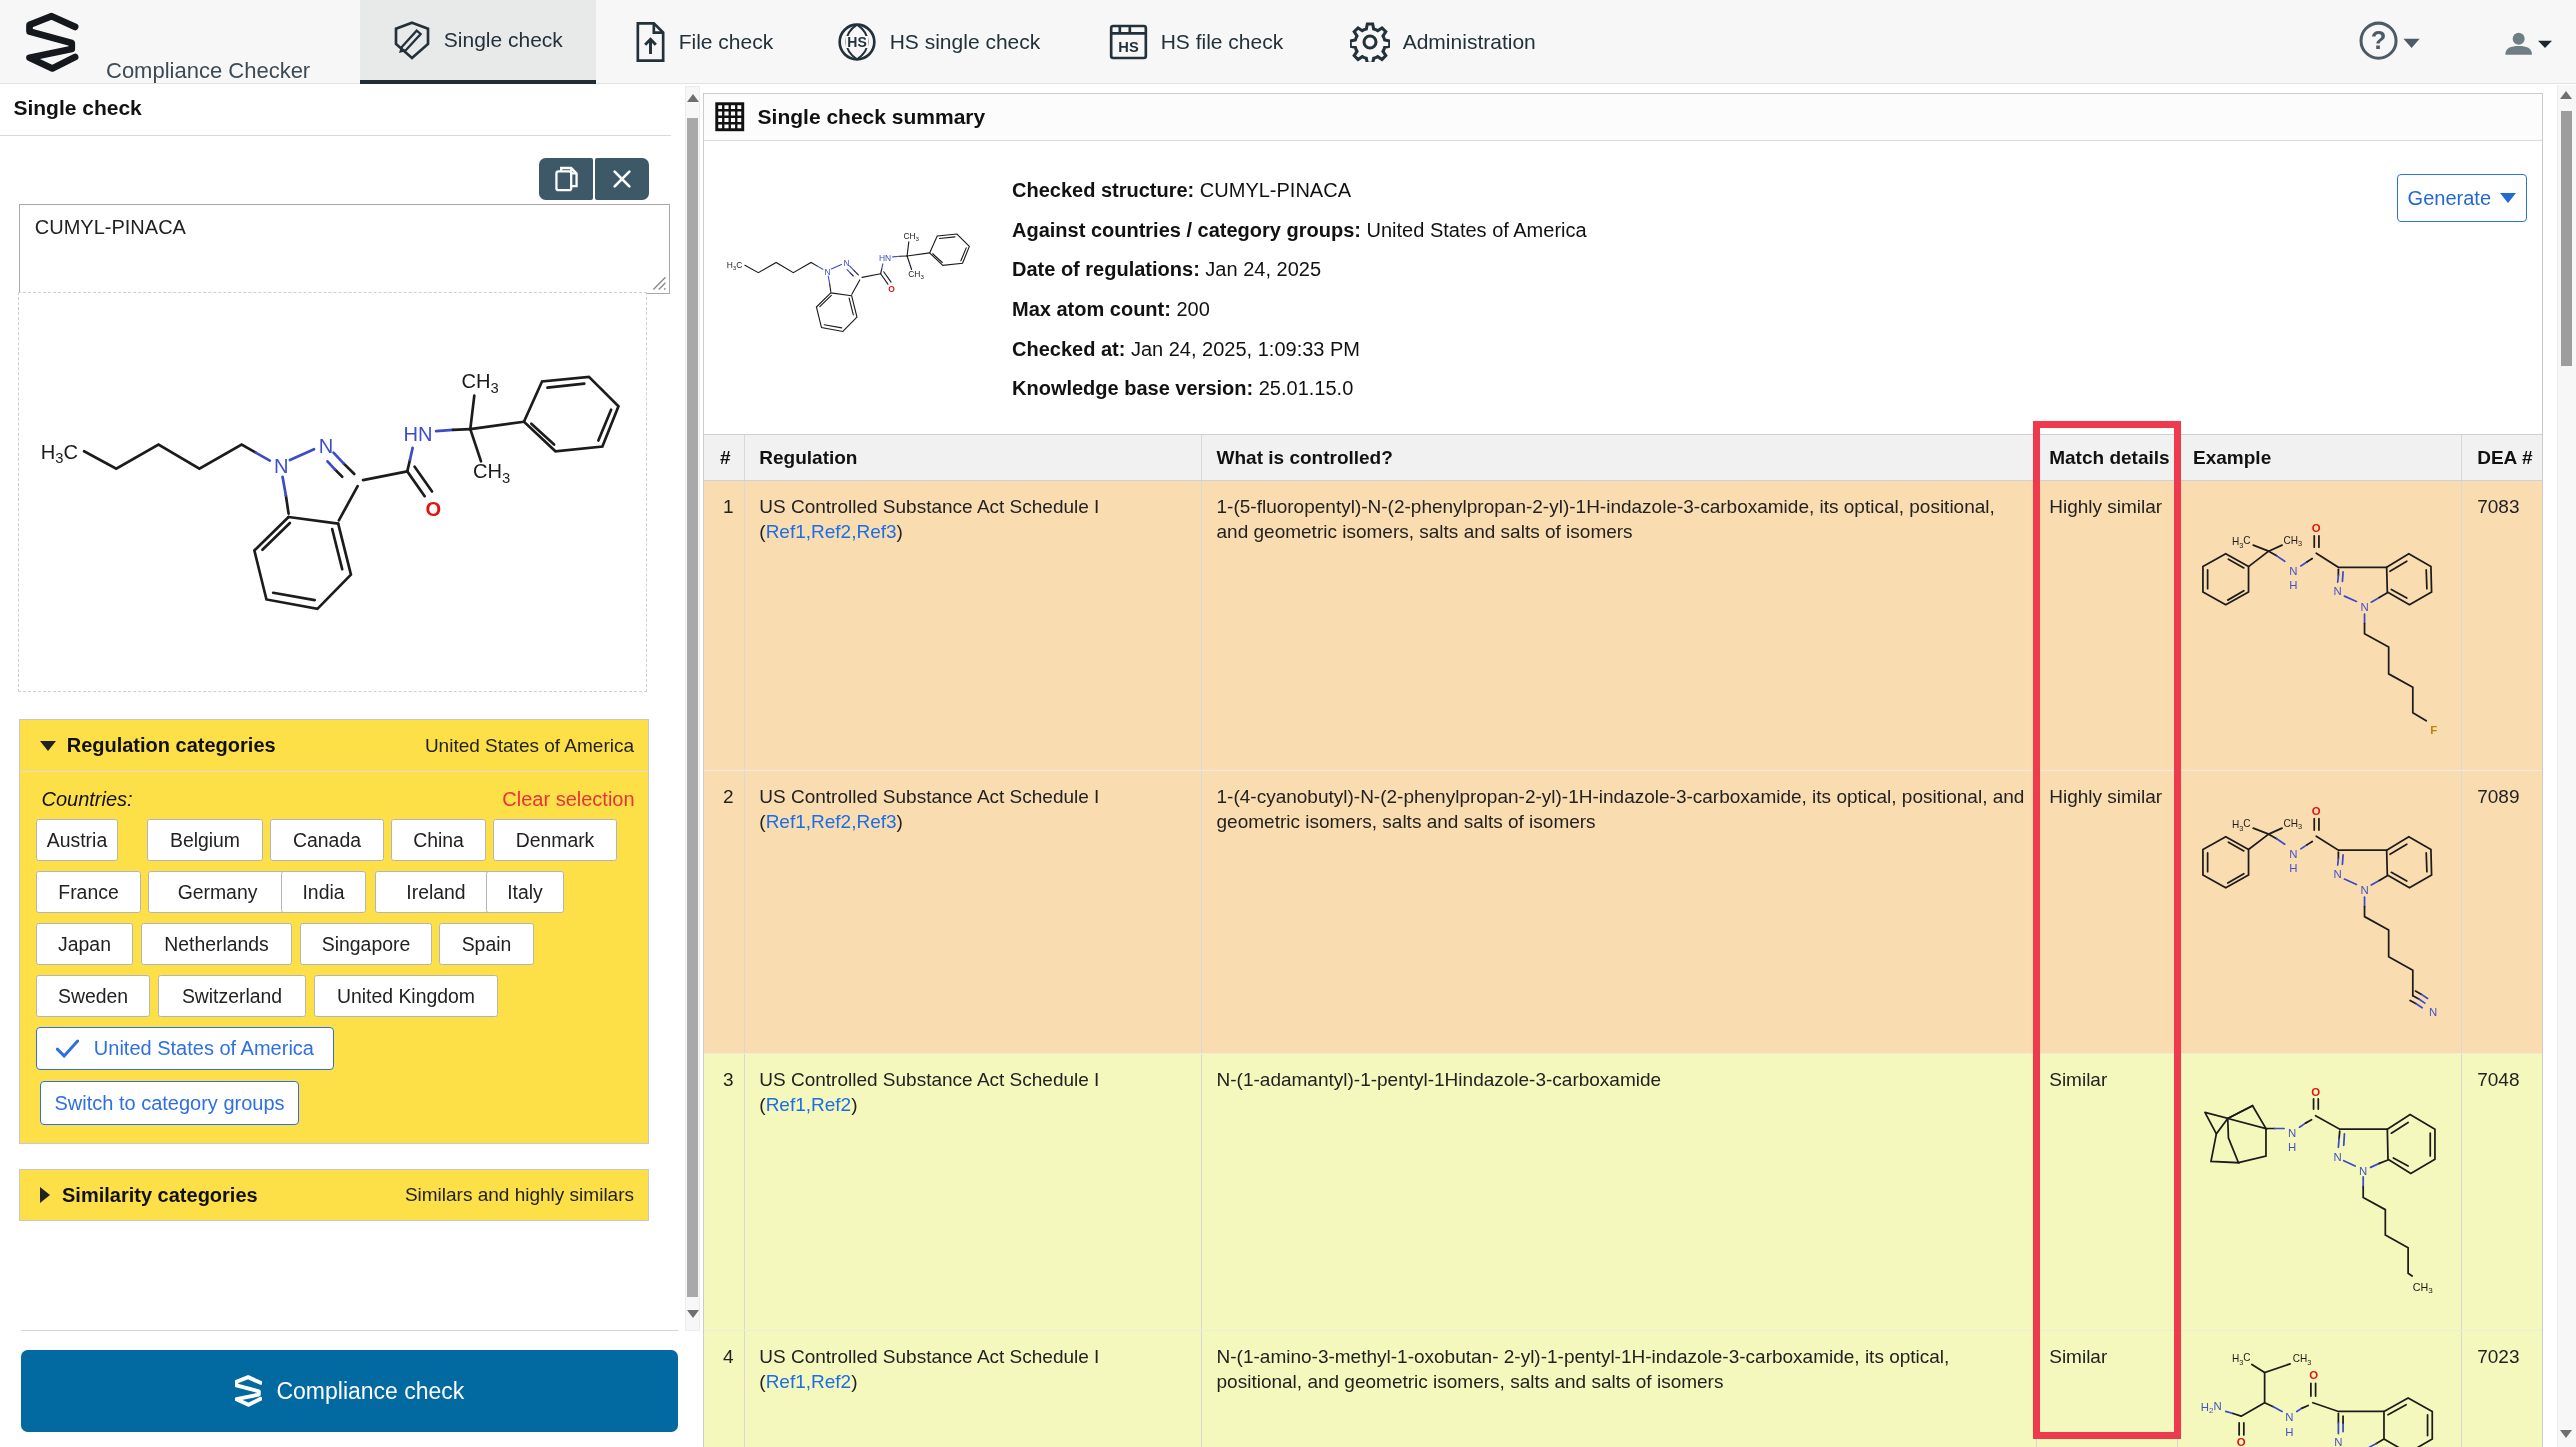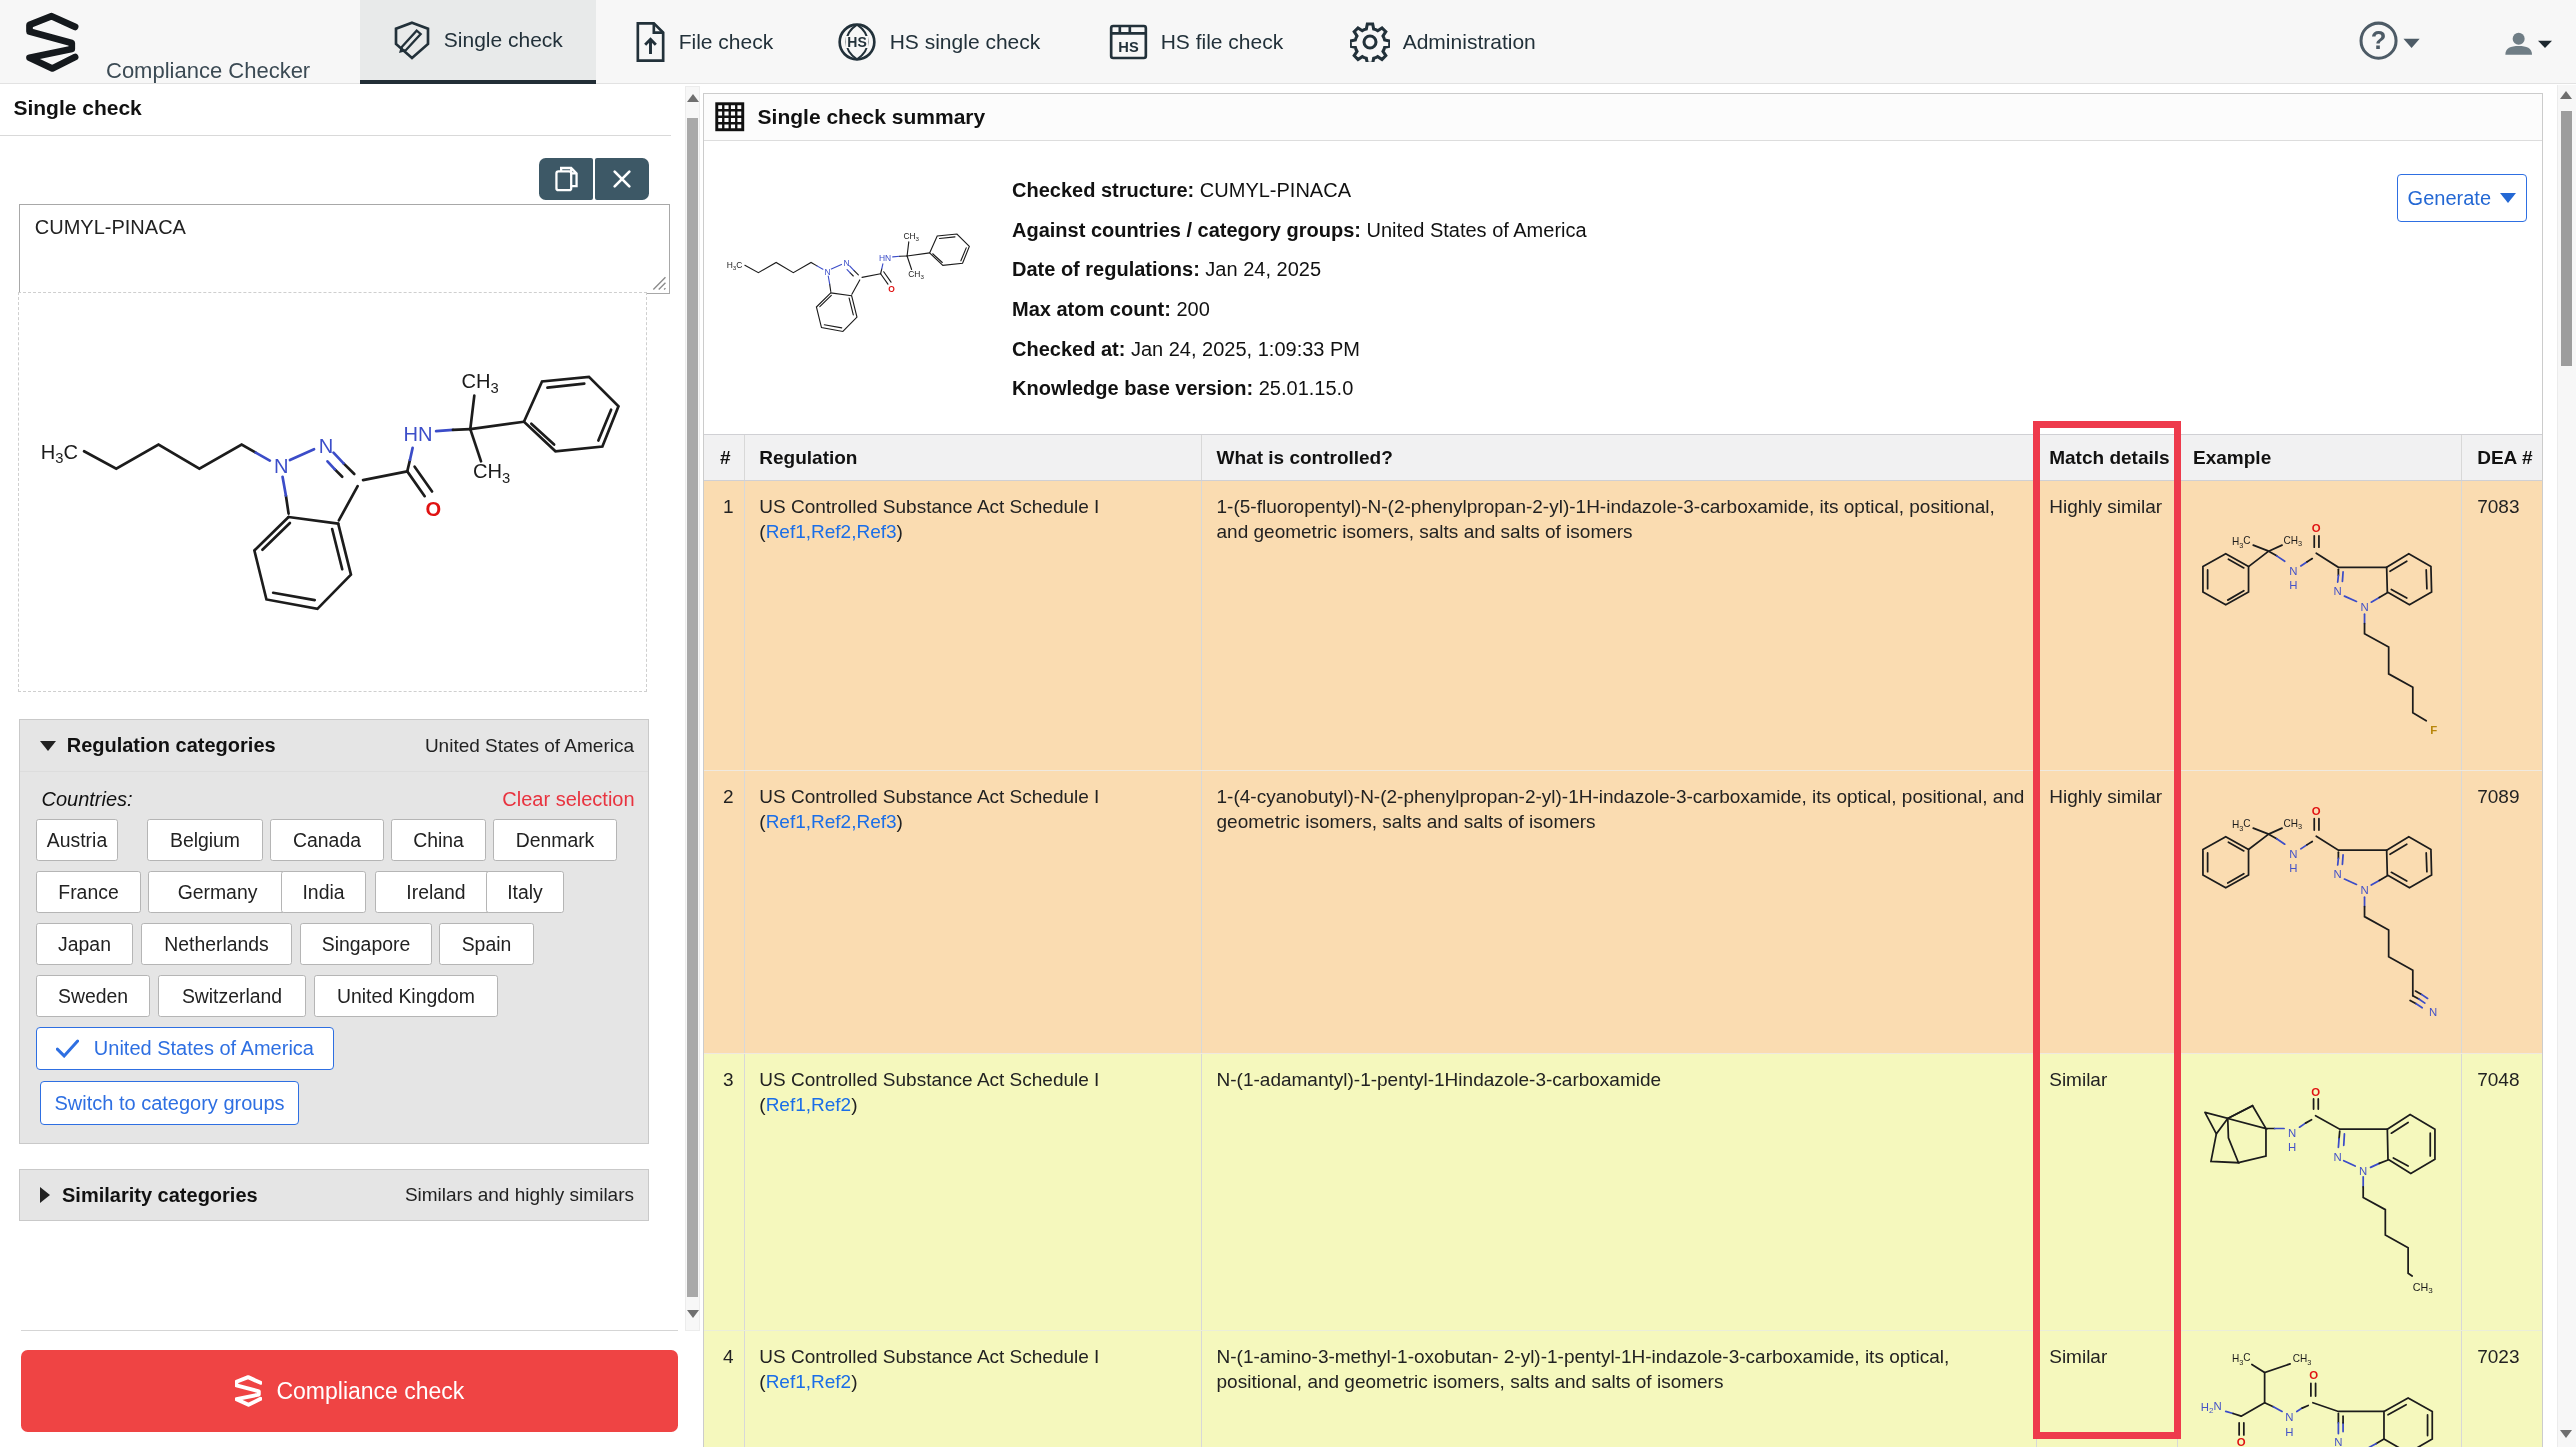--- a/index.html
+++ b/index.html
@@ -29,40 +29,40 @@
   #toolbar { position:absolute; left:539px; top:73px; width:110px; height:42px; }
   #toolbar .tb { position:absolute; top:0; height:42px; width:54px; background:#3d5866;
     display:flex; align-items:center; justify-content:center; }
   #toolbar .tb.l { left:0; border-radius:6.7px 2px 2px 6.7px; }
   #toolbar .tb.r { right:0; border-radius:2px 6.7px 6.7px 2px; }
   #ta { position:absolute; left:19px; top:119px; width:651px; height:90px; border:1.3px solid #a8a8a8;
     background:#fff; font-size:20px; color:#222; padding:10.7px 14.8px; }
   #ta svg { position:absolute; right:2px; bottom:2px; }
   #sketch { position:absolute; left:18px; top:207px; width:629px; height:400px;
     border:1.3px dashed #cfcfcf; background:#fff; }
-  .card { position:absolute; left:19px; width:630px; border:0.7px solid #c9c9c9; background:#e5e5e5; }
+  .card { position:absolute; left:19px; width:630px; border:0.7px solid #c9c9c9; background:#fde047; }
   .card .hdr { display:flex; align-items:center; padding:0 14px 0 20px; font-size:20px; }
   .card .hdr b { color:#111; }
   .card .hdr .right { margin-left:auto; font-size:19px; font-weight:normal; color:#222; }
   .tri-d { width:0; height:0; border-left:8px solid transparent; border-right:8px solid transparent;
     border-top:10px solid #222; margin-right:10.7px; }
   .tri-r { width:0; height:0; border-top:8px solid transparent; border-bottom:8px solid transparent;
     border-left:10px solid #222; margin-right:12px; }
   #regcard { top:634px; height:425px; }
   #regcard .hdr { height:52px; border-bottom:0.7px solid #ddd; }
   #countries-lbl { position:absolute; left:21.5px; top:68px; font-style:italic; font-size:20px; color:#111; }
   #clearsel { position:absolute; right:13.4px; top:68px; font-size:20px; color:#e8333f; }
   .cbtn { position:absolute; height:42px; border:1.3px solid #b5b5b5; border-radius:2.7px; background:#fff;
     font-size:19.4px; color:#222; display:flex; align-items:center; justify-content:center; }
   .bluebtn { border:1.3px solid #2e6fe2; color:#2e6fe2; background:#fff; border-radius:4px;
     display:flex; align-items:center; justify-content:center; font-size:20px; position:absolute; }
   #simcard { top:1084px; height:52px; }
   #simcard .hdr, #outcard .hdr { height:50px; }
   #outcard { top:1164px; height:52px; }
-  #ccheck { position:absolute; left:21px; top:1265px; width:657px; height:82px; background:#ef4444;
+  #ccheck { position:absolute; left:21px; top:1265px; width:657px; height:82px; background:#0369a1;
     border-radius:6.7px; color:#fff; font-size:23px; display:flex; align-items:center; justify-content:center; }
   #lp-bsep { position:absolute; left:21px; top:1245px; width:657px; height:1.3px; background:#d5d5d5; }
   
   #rightpanel { position:absolute; left:703px; top:93px; width:1840px; height:1355px;
     background:#fff; border:0.7px solid #ccc; border-bottom:none; }
   #rp-hdr { position:absolute; left:0; top:0; width:1838px; height:47px; background:#fcfcfc;
     border-bottom:0.7px solid #ddd; display:flex; align-items:center; }
   #rp-grid { margin-left:11.4px; }
   #rp-title { font-size:21px; font-weight:bold; color:#111; margin-left:12.7px; }
   #summary { position:absolute; left:0; top:47px; width:1838px; height:293px; background:#fff; }

